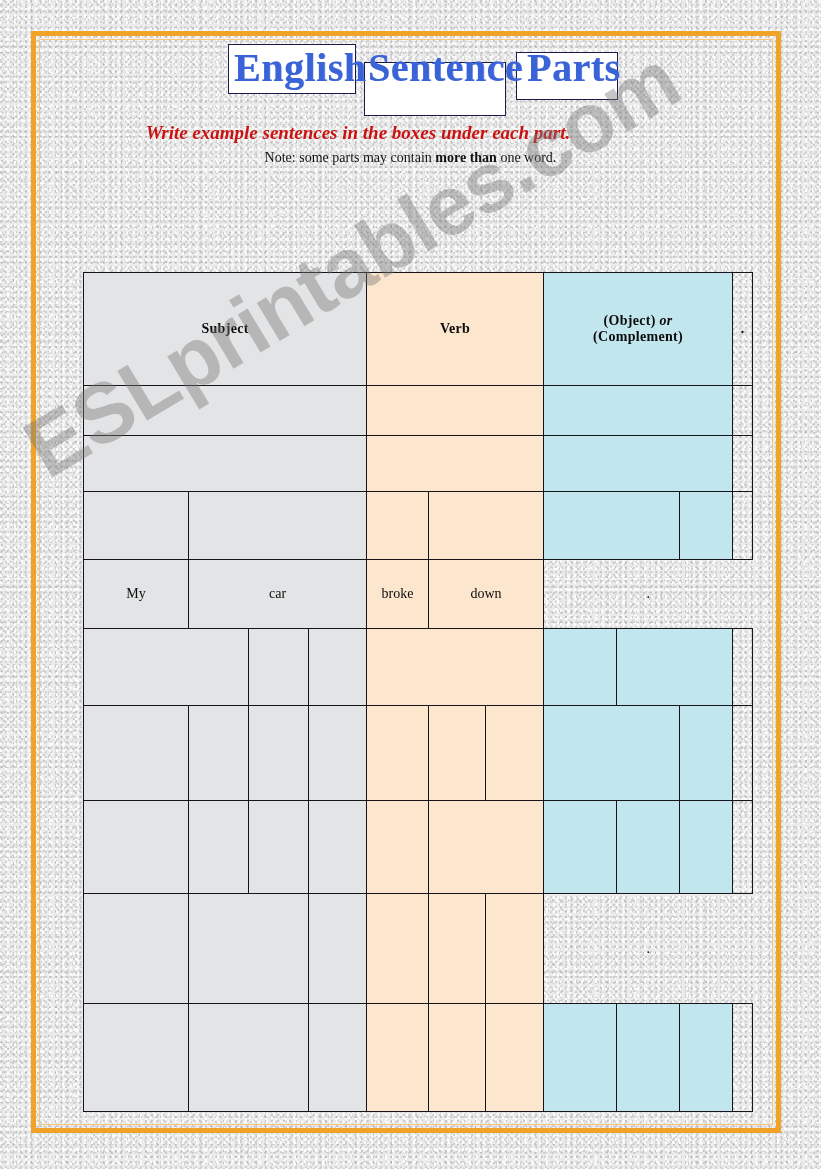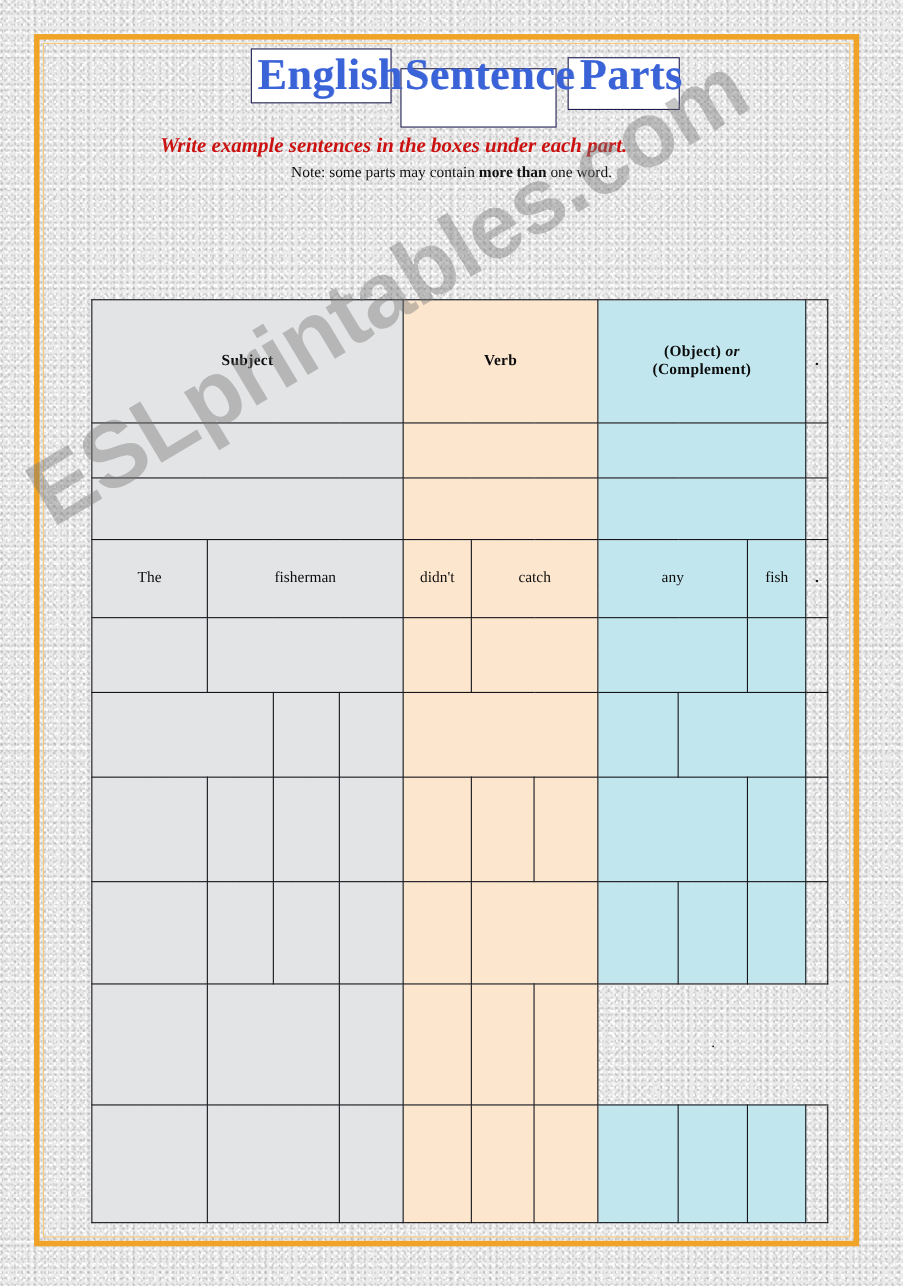--- a/index.html
+++ b/index.html
@@ -186,40 +186,38 @@
       <td class="p"></td>
     </tr>
 
     <tr style="height:46px">
       <td class="s" colspan="4"></td>
       <td class="v" colspan="3"></td>
       <td class="o" colspan="3"></td>
       <td class="p"></td>
     </tr>
 
-    <tr style="height:58px">
-      <td class="s">The</td>
-      <td class="s" colspan="3">fisherman</td>
-      <td class="v">didn't</td>
-      <td class="v" colspan="2">catch</td>
-      <td class="o" colspan="2">any</td>
-      <td class="o">fish</td>
-      <td class="p dot">.</td>
-    </tr>
 
     <tr style="height:56px">
       <td class="s"></td>
       <td class="s" colspan="3"></td>
       <td class="v"></td>
       <td class="v" colspan="2"></td>
       <td class="o" colspan="2"></td>
       <td class="o"></td>
       <td class="p"></td>
     </tr>
 
+    <tr style="height:56px">
+      <td class="s">My</td>
+      <td class="s" colspan="3">car</td>
+      <td class="v">broke</td>
+      <td class="v" colspan="2">down</td>
+      <td class="t" colspan="4" style="border:none">.</td>
+    </tr>
 
     <tr style="height:63px">
       <td class="s" colspan="2"></td>
       <td class="s"></td>
       <td class="s"></td>
       <td class="v" colspan="3"></td>
       <td class="o"></td>
       <td class="o" colspan="2"></td>
       <td class="p"></td>
     </tr>

